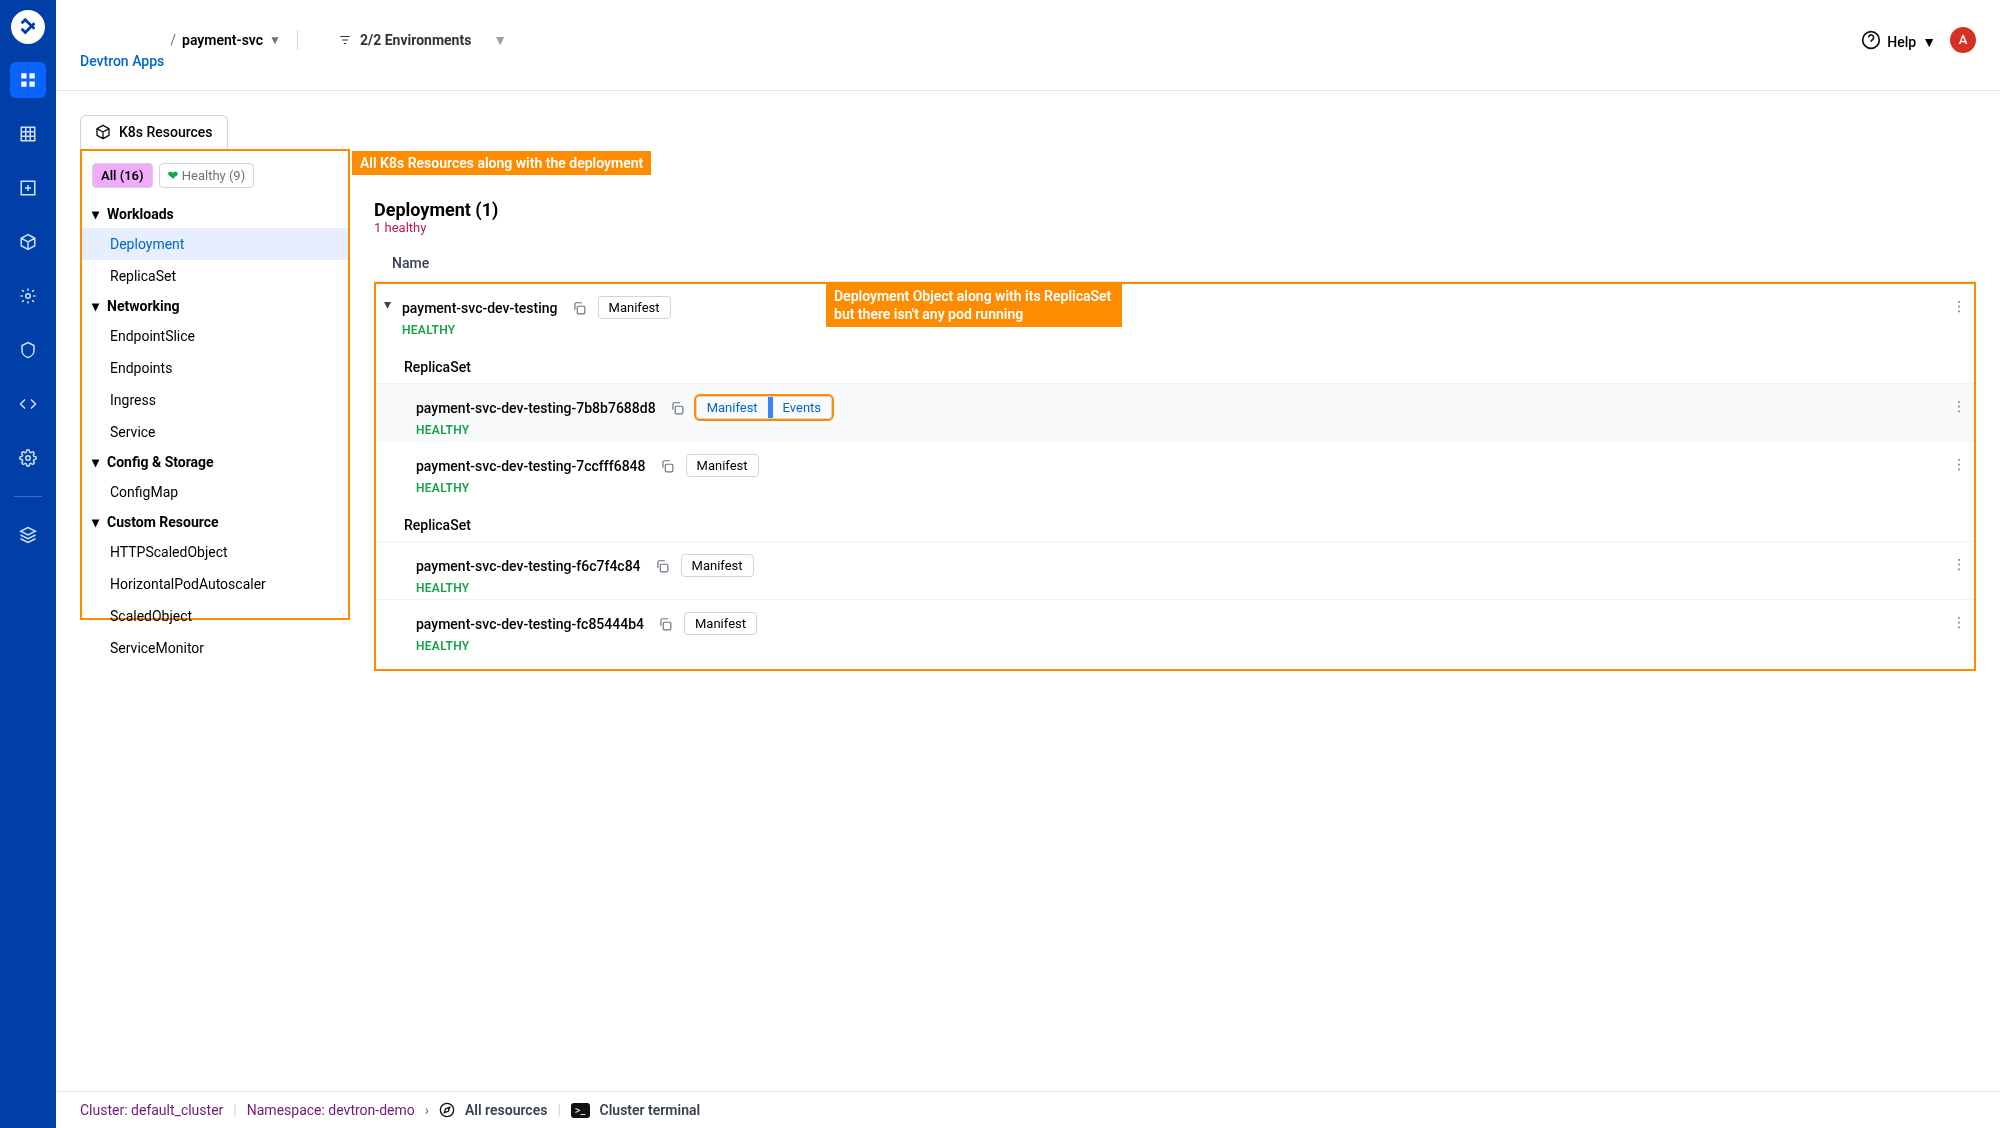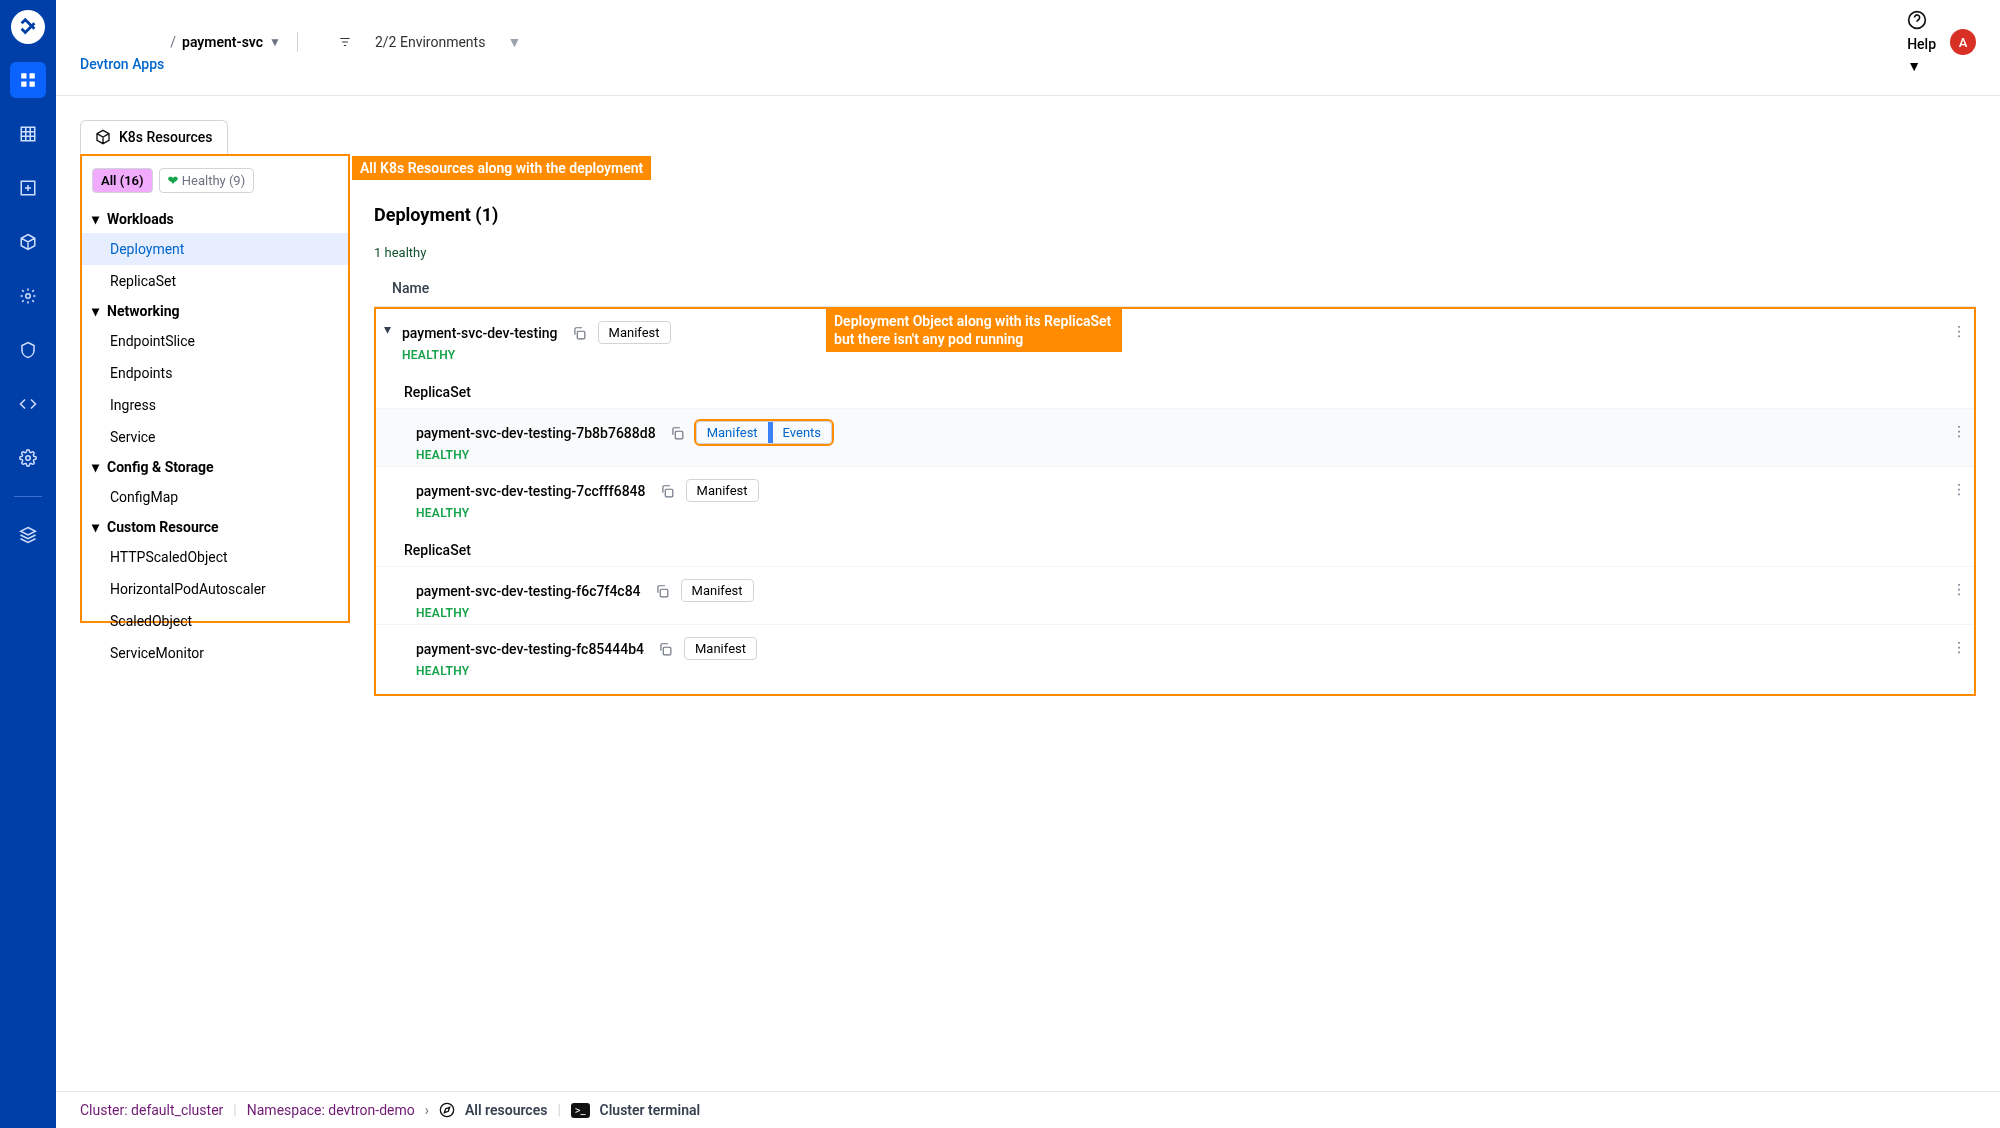--- a/index.html
+++ b/index.html
@@ -12,21 +12,21 @@
   .rail .sep { width: 28px; height:1px; background:#3a6fd1; margin: 2px 0;}
   .main { flex:1; display:flex; flex-direction:column; min-width:0;}
   .topbar { display:flex; align-items:center; justify-content:space-between; padding: 10px 24px 0 24px;}
   .crumb { display:flex; align-items:center; gap:6px;}
   .crumb a { color:#0066cc; text-decoration:none; font-weight:500;margin-top:43px;}
   .crumb .slash { color:#6b7280;}
   .crumb .current { font-weight:600;}
   .crumb .chev { color:#6b7280; font-size:12px;}
   .envs { display:flex; align-items:center; gap:8px; color:#333; margin-left:24px;}
   .divider-v { width:1px; height:20px; background:#d1d5db; margin:0 16px;}
-  .help { display:flex; align-items:flex-start; gap:6px; font-weight:500;flex-direction:column;}
+  .help { display:flex; align-items:flex-end; gap:6px; font-weight:500;}
   .avatar { width:26px; height:26px; border-radius:50%; background:#d93025; color:#fff; display:flex;align-items:center;justify-content:center; font-size:13px; font-weight:500; margin-left:14px;}
   .tabs { display:flex; gap:20px; padding: 10px 24px 0 24px; border-bottom:1px solid #e5e7eb;}
   .tab { padding-bottom:10px; color:#333; cursor:pointer; display:flex; align-items:center; gap:6px;}
   .tab.active { color:#0066cc; font-weight:600; border-bottom:3px solid #0066cc; margin-bottom:-1px;}
   .subbar { border-bottom:1px solid #e5e7eb; height:22px;}
   .content { flex:1; display:flex; flex-direction:column; padding: 24px 0 0 24px; position:relative;}
   .k8s-tab { display:inline-flex; align-items:center; gap:8px; border:1px solid #d1d5db; border-bottom:1px solid #fff; border-radius:6px 6px 0 0; padding:8px 14px; font-weight:500; position:relative; z-index:2; background:#fff;}
   .work-area { display:flex; gap:0; flex:1; min-height:0;}
   .left-pane { width:270px; border:2px solid #ff8c00; background:#fff; padding:12px 0; position:relative;}
   .callout-left { position:absolute; left:270px; top:0; background:#ff8c00; color:#fff; font-weight:600; padding:4px 8px; white-space:nowrap; z-index:3;}
@@ -35,21 +35,21 @@
   .chip.active { background:#f0abfc; font-weight:600;}
   .chip .healthy { color:#6b7280;}
   .chip .heart { color:#16a34a;}
   .tree {}
   .tree-group { padding: 6px 10px; font-weight:700; display:flex; align-items:center; gap:8px;}
   .tree-item { padding: 8px 10px 8px 28px; cursor:pointer;}
   .tree-item.active { background:#e6eeff; color:#0066cc;}
   .right-pane { flex:1; padding: 50px 24px 0 24px; min-width:0;}
   .section-head { margin-bottom:4px;}
   .section-head h2 { font-size:18px; font-weight:700;}
-  .section-head .sub { color:#14532d; font-size:13px; margin-top:20px;}
+  .section-head .sub { color:#be185d; font-size:13px; margin-top:0;}
   .thead { border-bottom:1px solid #e5e7eb; padding:16px 0 10px 18px; color:#374151; font-weight:500;}
   .dep-box { border:2px solid #ff8c00; margin-top:0; padding-bottom:12px; position:relative;}
   .callout-right { position:absolute; left:450px; top:0; background:#ff8c00; color:#fff; font-weight:600; padding:4px 8px; white-space:normal; width:296px; line-height:1.25;}
   .row { display:flex; align-items:flex-start; padding:12px 16px 4px 8px; position:relative;}
   .row.hover { background:#f9fafb;}
   .row .caret { width:18px; color:#374151;}
   .row .name { font-weight:500;}
   .row .health { color:#16a34a; font-weight:600; font-size:12px; margin-top:4px; letter-spacing:0.3px;}
   .row .actions { display:flex; align-items:center; gap:8px; margin-left:10px;}
   .copy-btn { width:22px; height:22px; display:inline-flex;align-items:center;justify-content:center; color:#6b7280;}
@@ -139,21 +139,21 @@
           <a href="#">Devtron Apps</a>
           <span class="slash">/</span>
           <span class="current">payment-svc</span>
           <span class="chev">▼</span>
         </div>
         <span class="divider-v"></span>
         <div class="envs">
           <svg width="14" height="14" viewBox="0 0 24 24" fill="none" stroke="#333" stroke-width="2">
               <path d="M4 6h16M7 12h10M10 18h4"></path>
             </svg>
-          <span style="font-weight:400;margin-left:15px;">2/2 Environments</span>
+          <span style="font-weight:700;">2/2 Environments</span>
           <span class="chev" style="color:#9ca3af;margin-left:14px;">▼</span>
         </div>
       </div>
       <div style="display:flex;align-items:center;">
         <div class="help">
           <svg width="20" height="20" viewBox="0 0 24 24" fill="none" stroke="#111" stroke-width="2">
               <circle cx="12" cy="12" r="10"></circle>
               <path d="M9.1 9a3 3 0 115.8 1c0 2-3 2-3 4M12 18h.01"></path>
             </svg>
           <span>Help</span>

